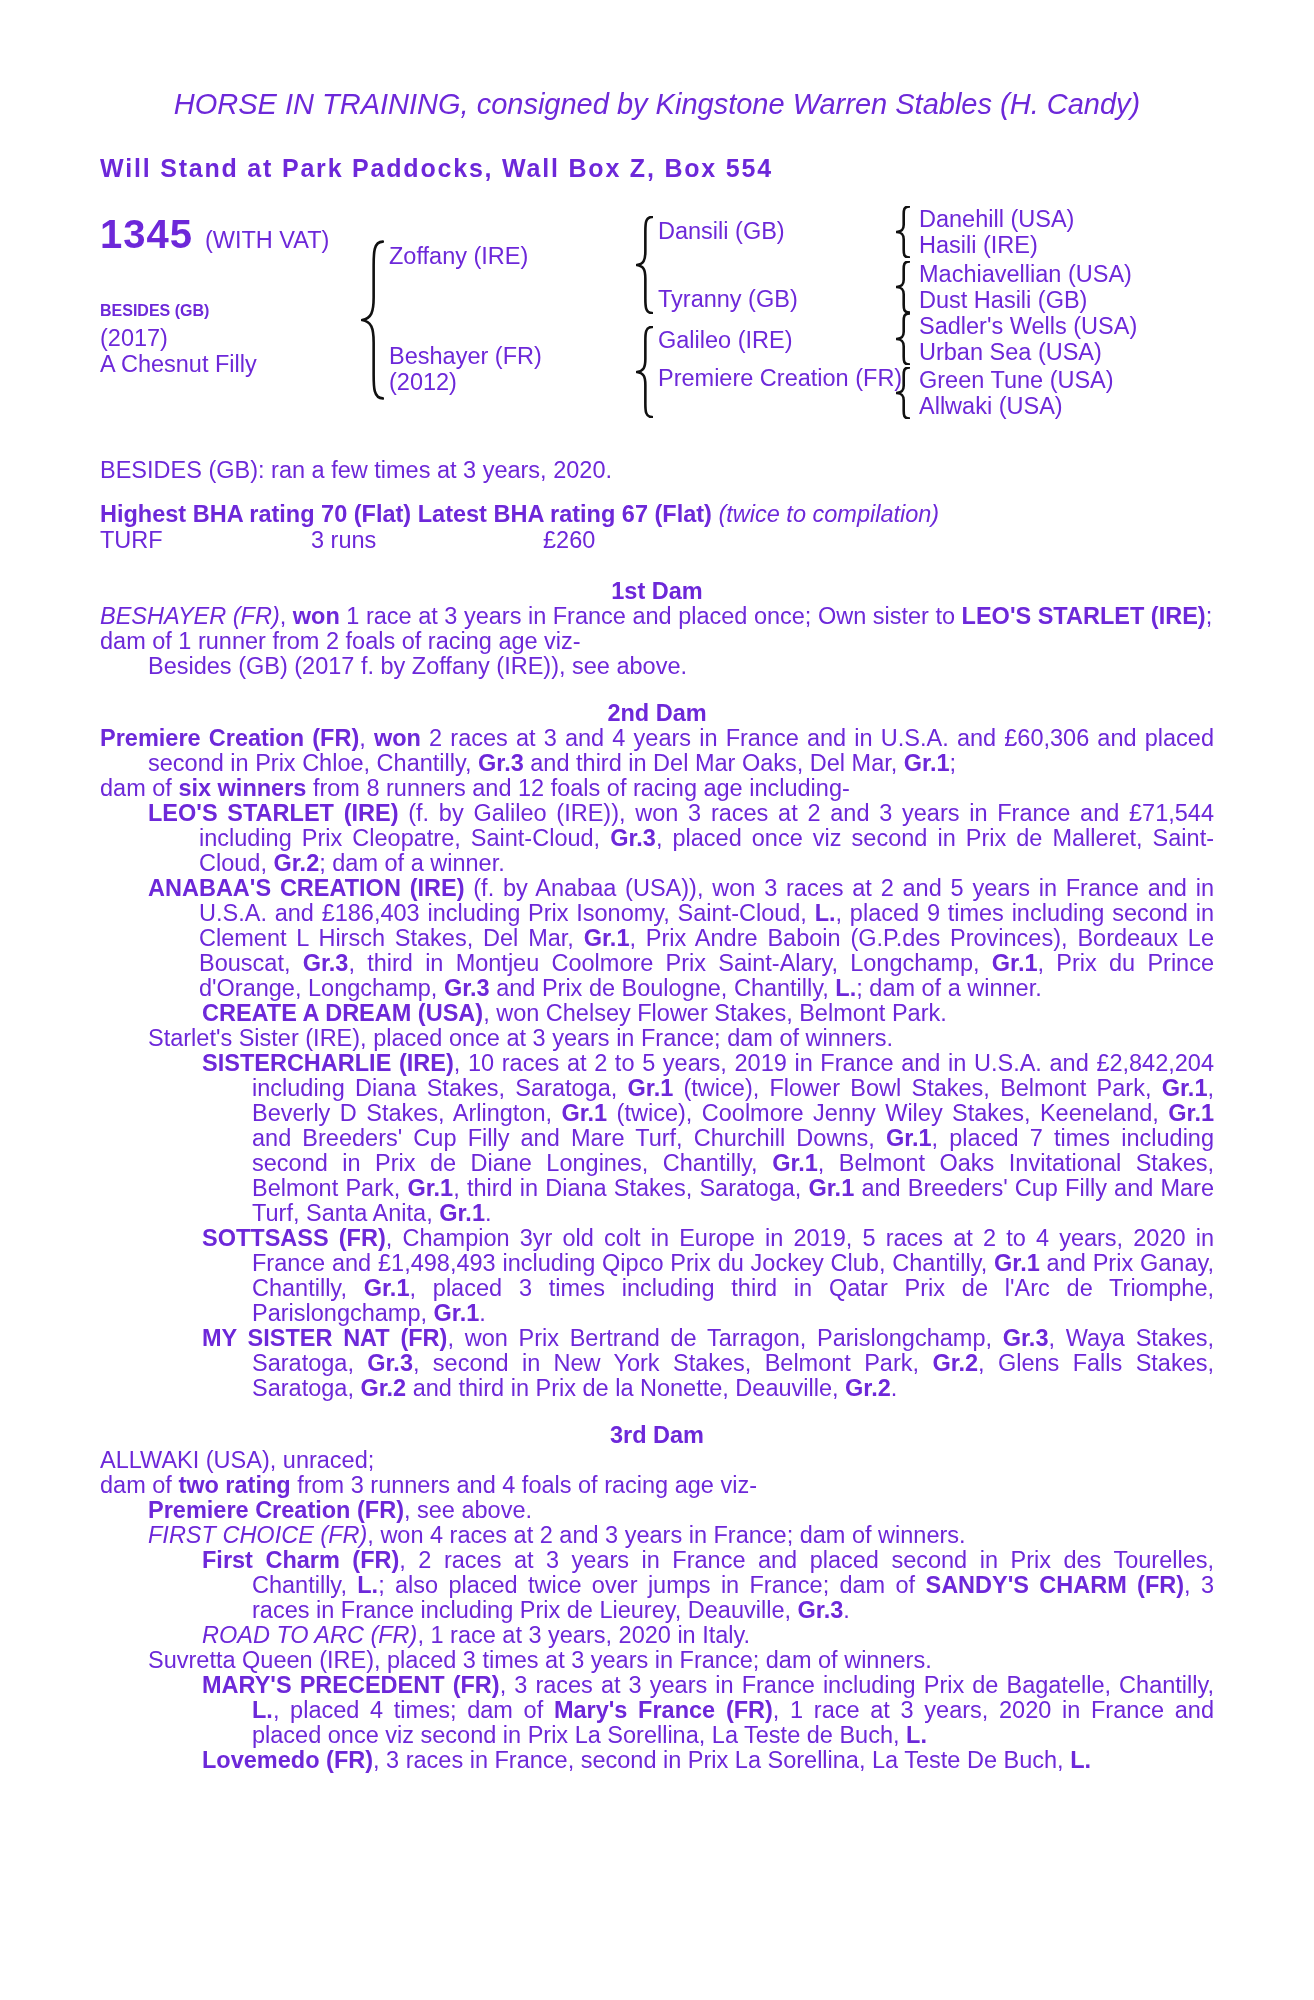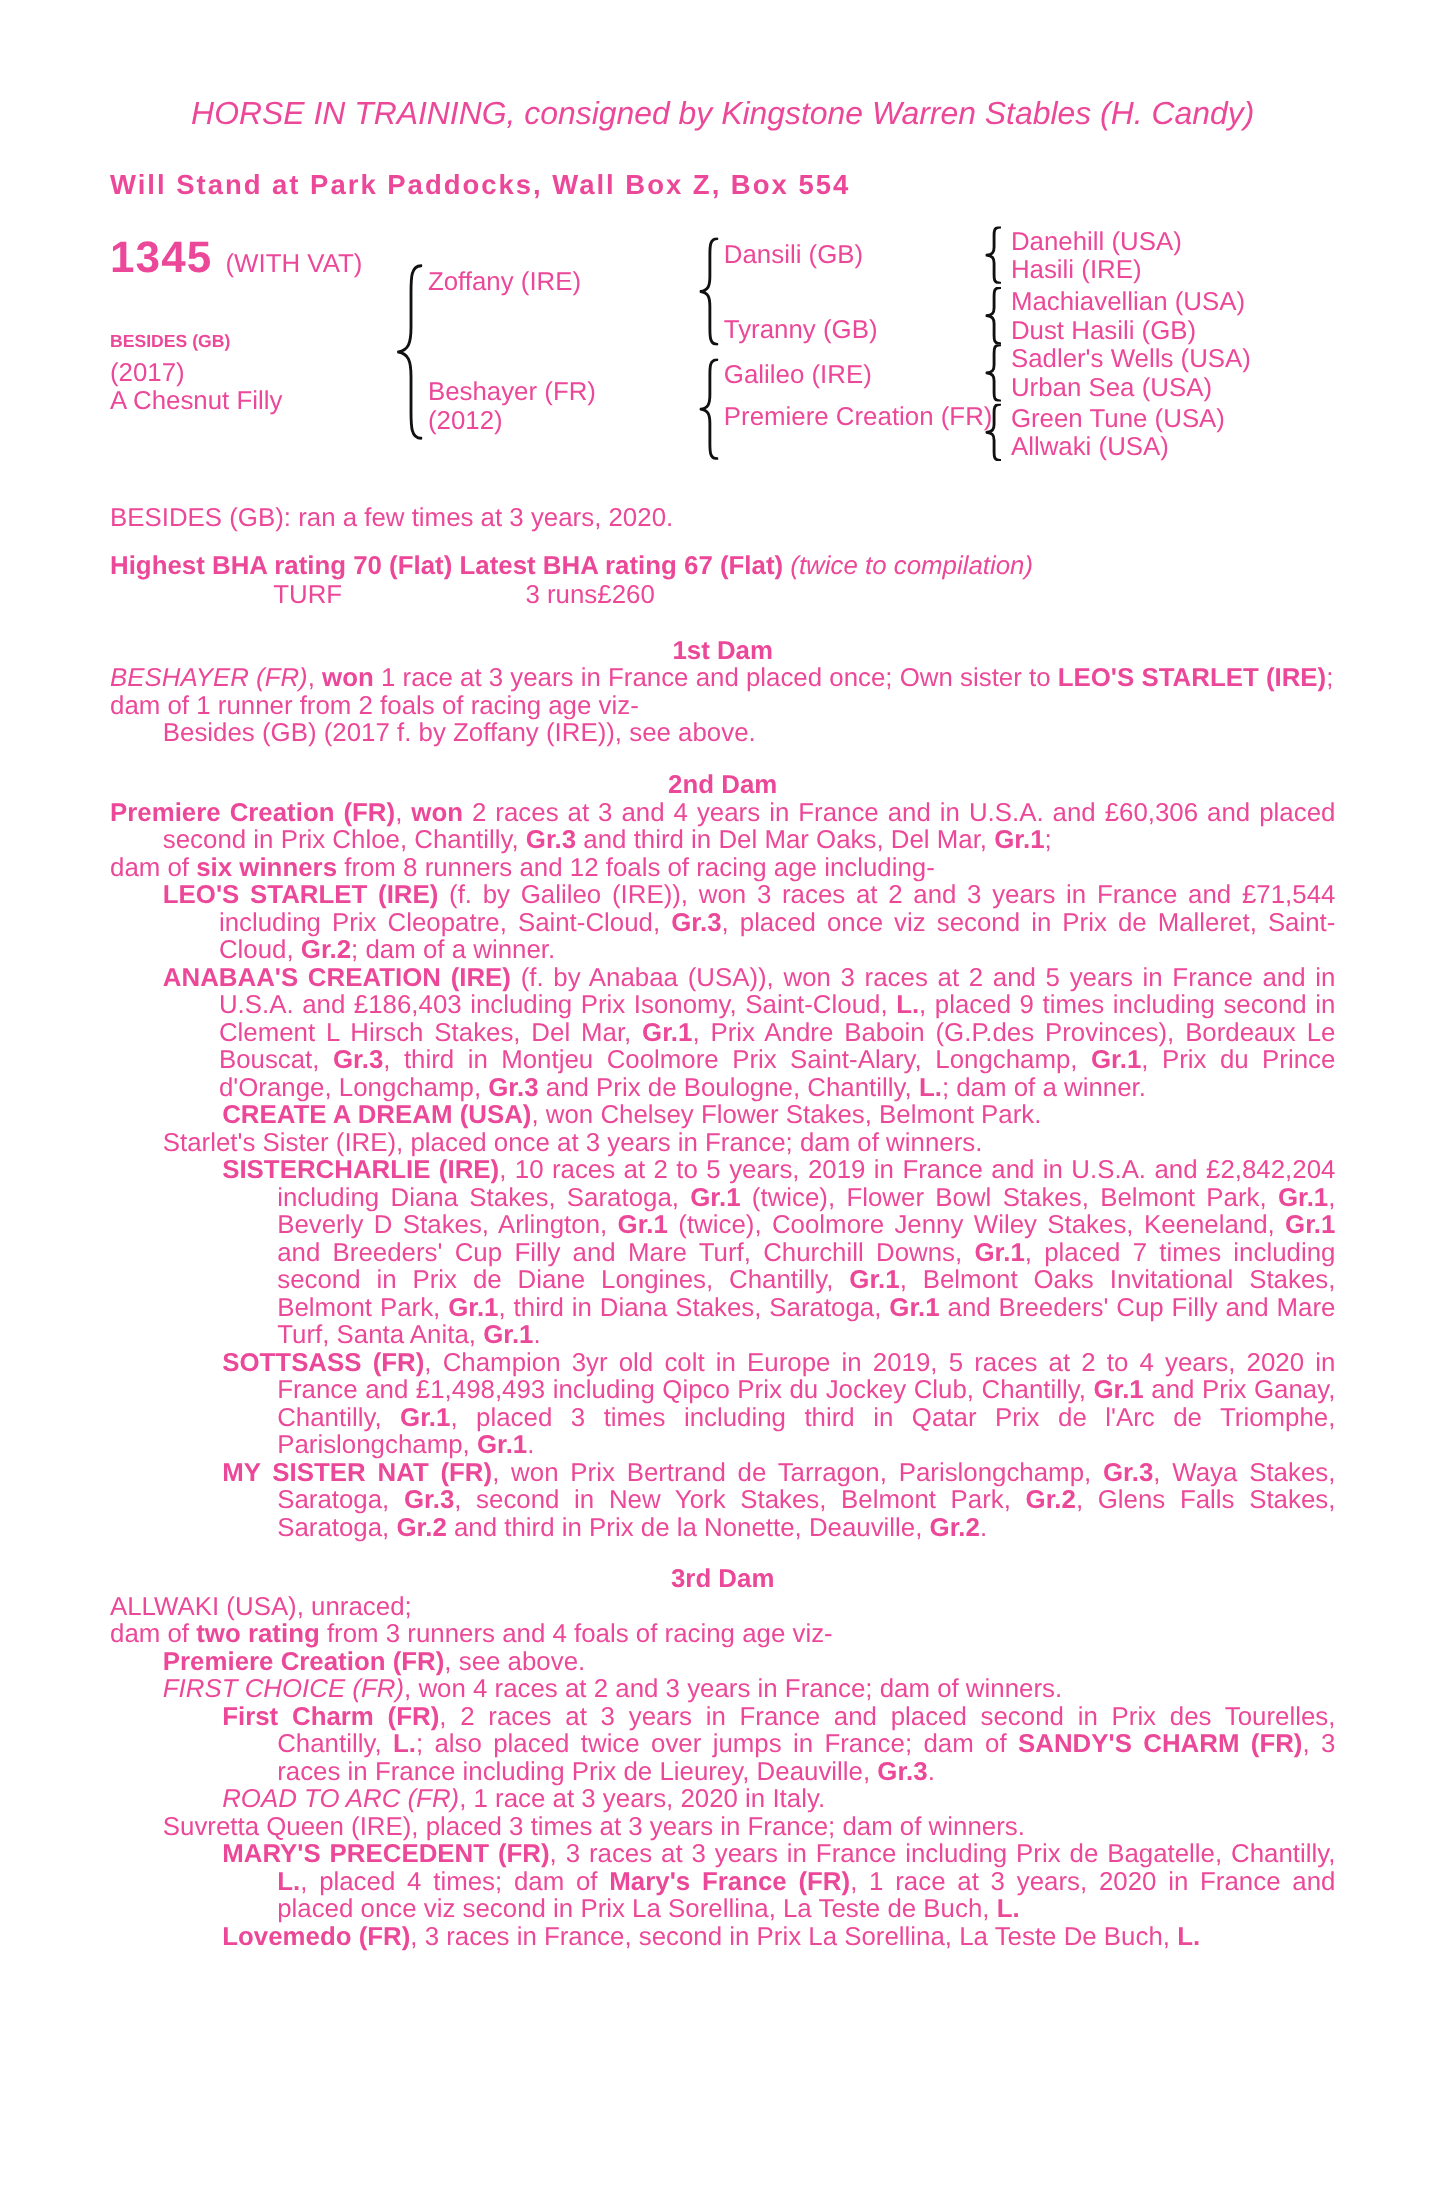--- a/index.html
+++ b/index.html
@@ -3,21 +3,21 @@
 <meta charset="utf-8">
 <style>
   * { box-sizing: border-box; }
   html, body { margin: 0; padding: 0; background: #e8e8e8; }
   .page {
     position: relative;
     width: 1314px;
     height: 2000px;
     margin: 0 auto;
     background: #ffffff;
-    color: #ec4899;
+    color: #6d28d9;
     font-family: "Liberation Sans", "DejaVu Sans", sans-serif;
     font-size: 23.5px;
     line-height: 25px;
     padding: 0 100px;
     overflow: hidden;
   }
   p { margin: 0; }
 
   .consignment-title {
     margin-top: 86px;
@@ -70,21 +70,21 @@
   .brace-s1  { top: 16px; }
   .brace-s2  { top: 71px; }
   .brace-s3  { top: 123px; }
   .brace-s4  { top: 177px; }
 
   
   .race-note { margin-top: 13px; }
   .rating-line { margin-top: 17px; line-height: 28px; }
   .rating-bold { font-weight: bold; }
   .rating-italic { font-style: italic; }
-  .stats-row { display: flex; line-height: 25px; text-align: right; }
+  .stats-row { display: flex; line-height: 25px; }
   .stats-surface { width: 211px; }
   .stats-runs { width: 232px; }
 
   
   .dam-sections { margin-top: 26px; }
   .dam-section + .dam-section { margin-top: 22px; }
   .dam-heading { font-weight: bold; text-align: center; }
   .entry { text-align: justify; }
   .p-l0 { padding-left: 48px;  text-indent: -48px; }
   .p-l1 { padding-left: 99px;  text-indent: -51px; }

